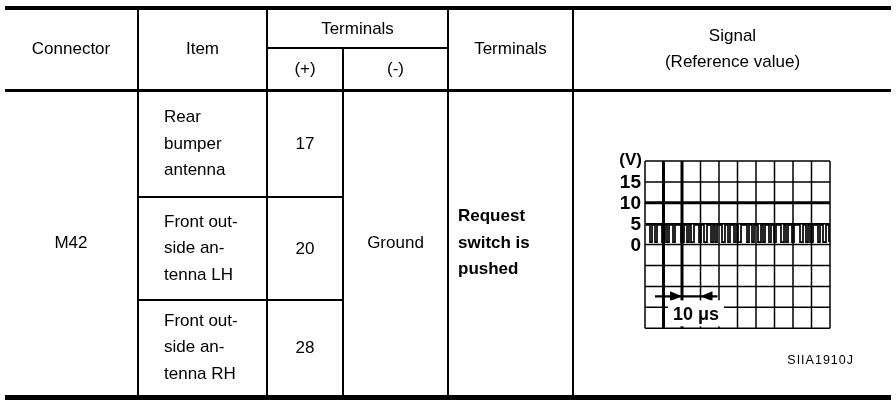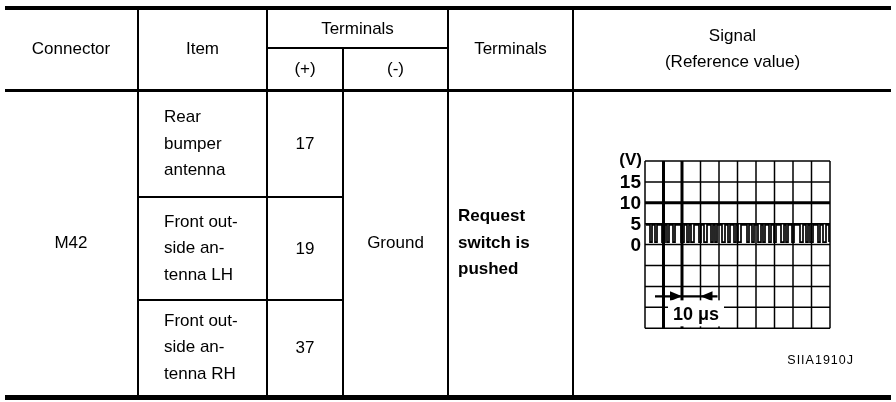--- a/index.html
+++ b/index.html
@@ -107,23 +107,23 @@
               <rect x="94" y="208.35" width="56" height="26" fill="#ffffff"></rect>
               <text x="122" y="228.35" text-anchor="middle" font-size="18" font-weight="bold" fill="#000000">10 μs</text>
               <text x="280" y="272.2" text-anchor="end" font-size="12.5" letter-spacing="1" fill="#000000">SIIA1910J</text>
             </svg>
         </td>
       </tr>
       <tr class="r2">
         <td class="itemcell lines">Front out-
 side an-
 tenna LH</td>
-        <td class="center">19</td>
+        <td class="center">20</td>
       </tr>
       <tr class="r3">
         <td class="itemcell lines">Front out-
 side an-
 tenna RH</td>
-        <td class="center">37</td>
+        <td class="center">28</td>
       </tr>
     </tbody>
   </table>
 </div>
 
 </body></html>

